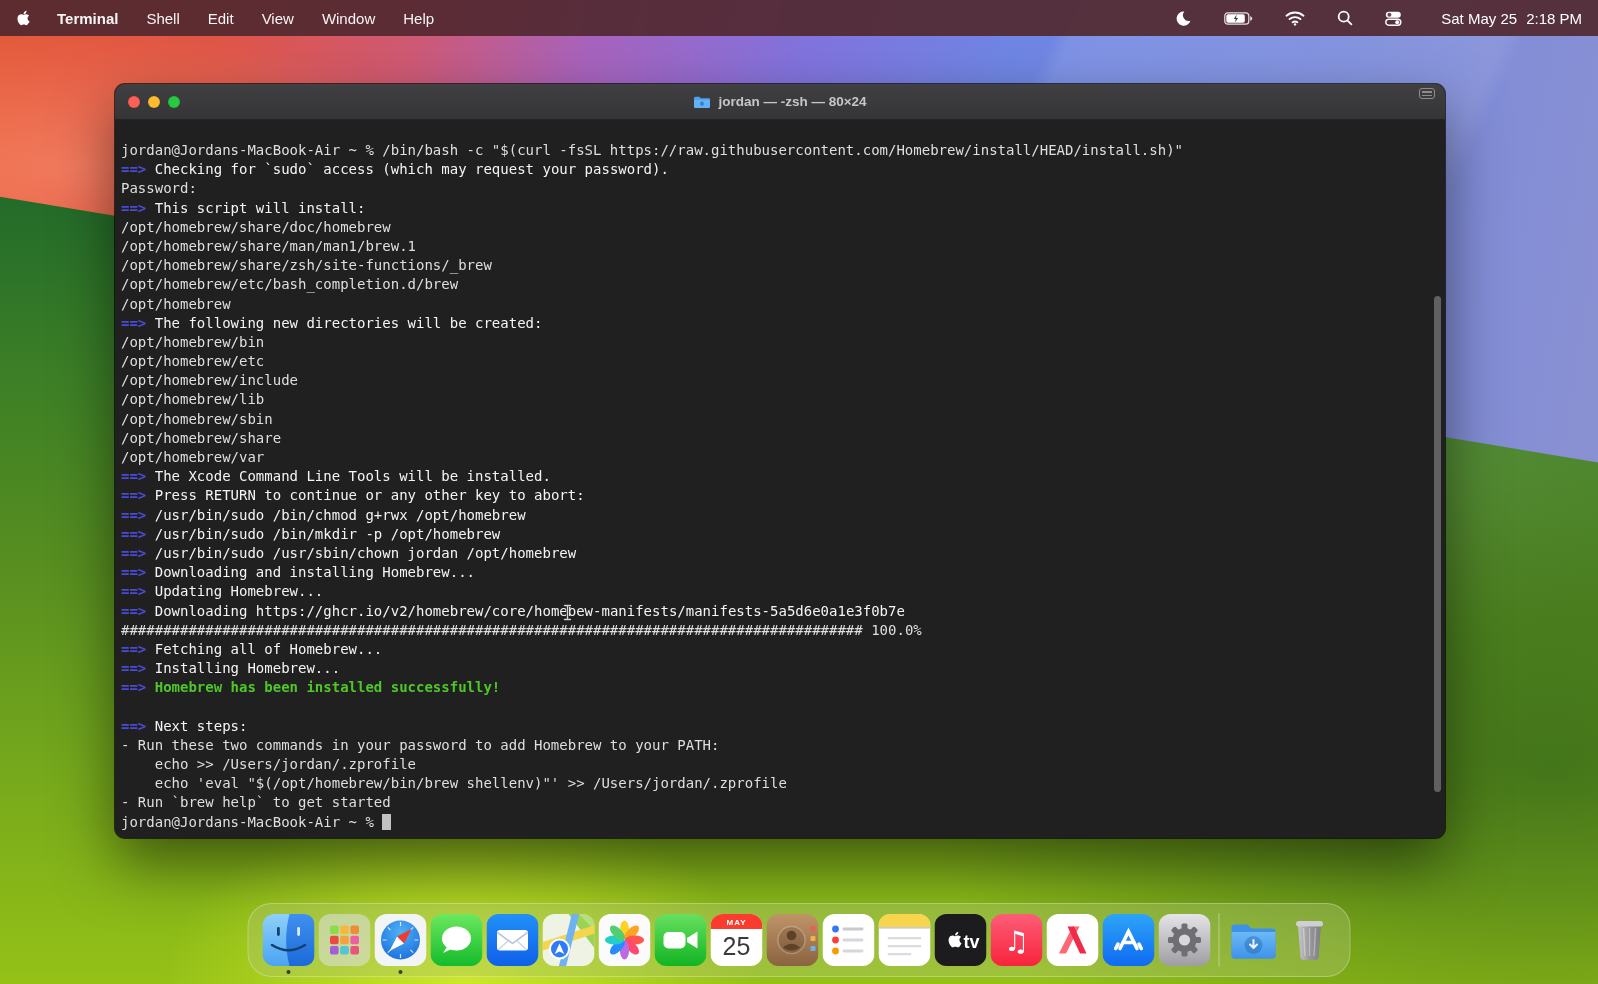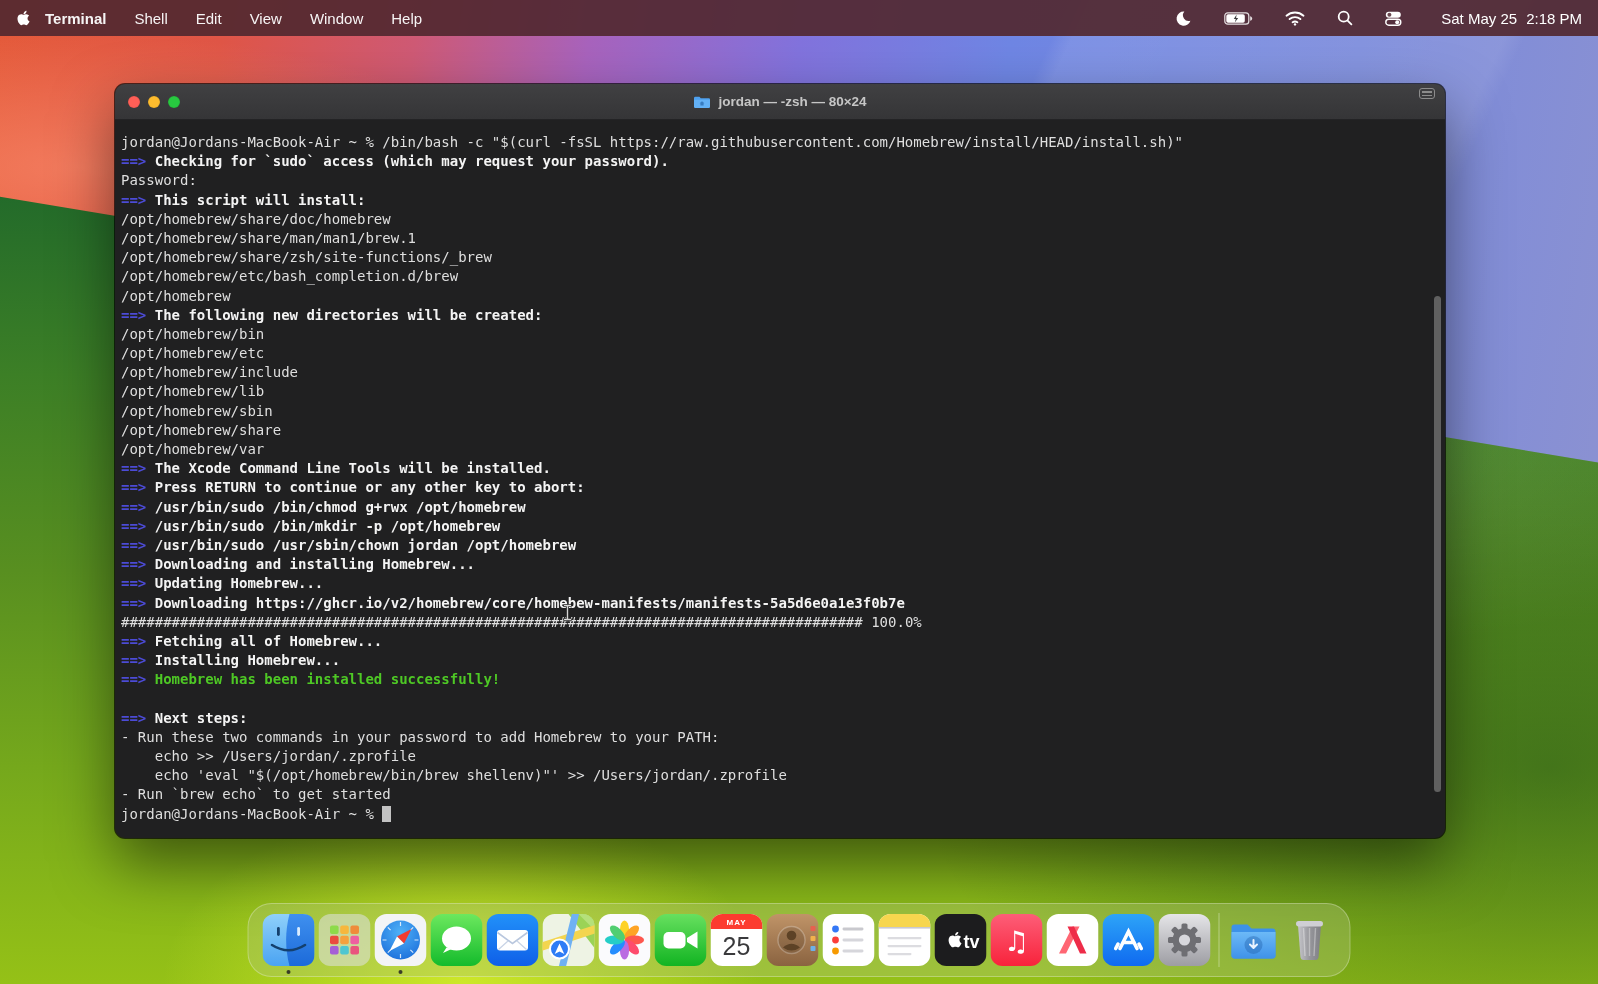--- a/index.html
+++ b/index.html
@@ -20,21 +20,21 @@
       radial-gradient(900px 520px at 97% 78%, rgba(18,66,24,.50), transparent 70%),
       radial-gradient(1300px 340px at 68% 46%, rgba(255,255,255,.16), transparent 62%),
       linear-gradient(180deg,#14522a 0%, #236b2a 20%, #3c7f26 38%, #588f20 58%, #75a81c 78%, #95c117 100%);
   }
 
   
   .menubar { position:absolute; top:0; left:0; right:0; height:36px;
     background:rgba(81,40,48,.92); display:flex; align-items:center;
     padding:0 16px; color:#fff; z-index:50; }
   .menubar .apple { width:17px; height:20px; margin-right:6px; display:flex; align-items:center; }
-  .menus { display:flex; gap:28px; font-size:15px; margin-left:6px; }
+  .menus { display:flex; gap:28px; font-size:15px; margin-left:18px; }
   .menus .menu-item { cursor:default; opacity:.95; }
   .menus .menu-item.app { font-weight:700; }
   .status { margin-left:auto; display:flex; align-items:center; gap:32px;text-align:center; }
   .status svg { display:block; }
   .clock { display:flex; gap:9px; font-size:15px; font-weight:500; }
 
   
   .window { position:absolute; left:115px; top:84px; width:1330px; height:754px;
     border-radius:10px; background:#202021; z-index:20;
     box-shadow:0 26px 60px rgba(0,0,0,.5), 0 0 0 1px rgba(0,0,0,.65);
@@ -43,25 +43,25 @@
     border-bottom:1px solid #232325; display:flex; align-items:center; position:relative; }
   .traffic { display:flex; gap:8px; margin-left:13px; }
   .traffic span { width:12px; height:12px; border-radius:50%; display:block; }
   .tl-close { background:#ff5f57; box-shadow:inset 0 0 1px rgba(0,0,0,.3); }
   .tl-min   { background:#febc2e; box-shadow:inset 0 0 1px rgba(0,0,0,.3); }
   .tl-zoom  { background:#28c840; box-shadow:inset 0 0 1px rgba(0,0,0,.3); }
   .title-wrap { position:absolute; left:0; right:0; display:flex; justify-content:center;
     align-items:center; gap:7px; pointer-events:none; }
   .title-text { color:#c6c6c6; font-size:13.5px; font-weight:700; }
 
-  .term-body { position:relative; height:718px; padding:13px 6px 0 6px;
+  .term-body { position:relative; height:718px; padding:21px 6px 0 6px;
     font-family:"DejaVu Sans Mono", monospace; font-size:14px; }
   .t-line { height:19.2px; line-height:19.2px; white-space:pre; }
   .seg-plain { color:#dfdfdf; }
-  .seg-bold  { color:#f4f4f4; font-weight:bold; }
+  .seg-bold  { color:#f4f4f4; font-weight:normal; }
   .seg-arrow { color:#4c4bd6; font-weight:bold; }
   .seg-green { color:#4ec825; font-weight:bold; }
   .seg-cursor { display:inline-block; width:8.5px; height:16px; background:#c2c2c2;
     vertical-align:-3px; }
 
   .scroll-thumb { position:absolute; right:4px; top:212px; width:7px; height:496px;
     border-radius:4px; background:rgba(150,150,150,.55); }
   .term-badge { position:absolute; right:10px; top:4px; width:16px; height:11px;
     border:1.5px solid #9a9a9a; border-radius:3px; opacity:.85; }
   .term-badge i { display:block; height:1.5px; background:#9a9a9a; margin:2px 2px 0 2px; }
@@ -186,21 +186,21 @@
       <div class="t-line"><span class="seg-arrow">==&gt;</span><span class="seg-bold"> Downloading https://ghcr.io/v2/homebrew/core/homebew-manifests/manifests-5a5d6e0a1e3f0b7e</span></div>
       <div class="t-line"><span class="seg-plain">########################################################################################</span><span class="seg-plain"> 100.0%</span></div>
       <div class="t-line"><span class="seg-arrow">==&gt;</span><span class="seg-bold"> Fetching all of Homebrew...</span></div>
       <div class="t-line"><span class="seg-arrow">==&gt;</span><span class="seg-bold"> Installing Homebrew...</span></div>
       <div class="t-line"><span class="seg-arrow">==&gt;</span><span class="seg-green"> Homebrew has been installed successfully!</span></div>
       <div class="t-line"></div>
       <div class="t-line"><span class="seg-arrow">==&gt;</span><span class="seg-bold"> Next steps:</span></div>
       <div class="t-line"><span class="seg-plain">- Run these two commands in your password to add Homebrew to your PATH:</span></div>
       <div class="t-line"><span class="seg-plain">    echo &gt;&gt; /Users/jordan/.zprofile</span></div>
       <div class="t-line"><span class="seg-plain">    echo 'eval "$(/opt/homebrew/bin/brew shellenv)"' &gt;&gt; /Users/jordan/.zprofile</span></div>
-      <div class="t-line"><span class="seg-plain">- Run `brew echo` to get started</span></div>
+      <div class="t-line"><span class="seg-plain">- Run `brew help` to get started</span></div>
       <div class="t-line"><span class="seg-plain">jordan@Jordans-MacBook-Air ~ % </span><span class="seg-cursor"></span></div>
     </div>
 
   <div class="term-badge">
       <i></i>
       <i></i>
     </div>
   <div class="scroll-thumb"></div>
   <svg class="mouse-cursor" width="11" height="19" viewBox="0 0 11 19">
     <g stroke="#1a1a1a" stroke-width="3" stroke-linecap="round">

